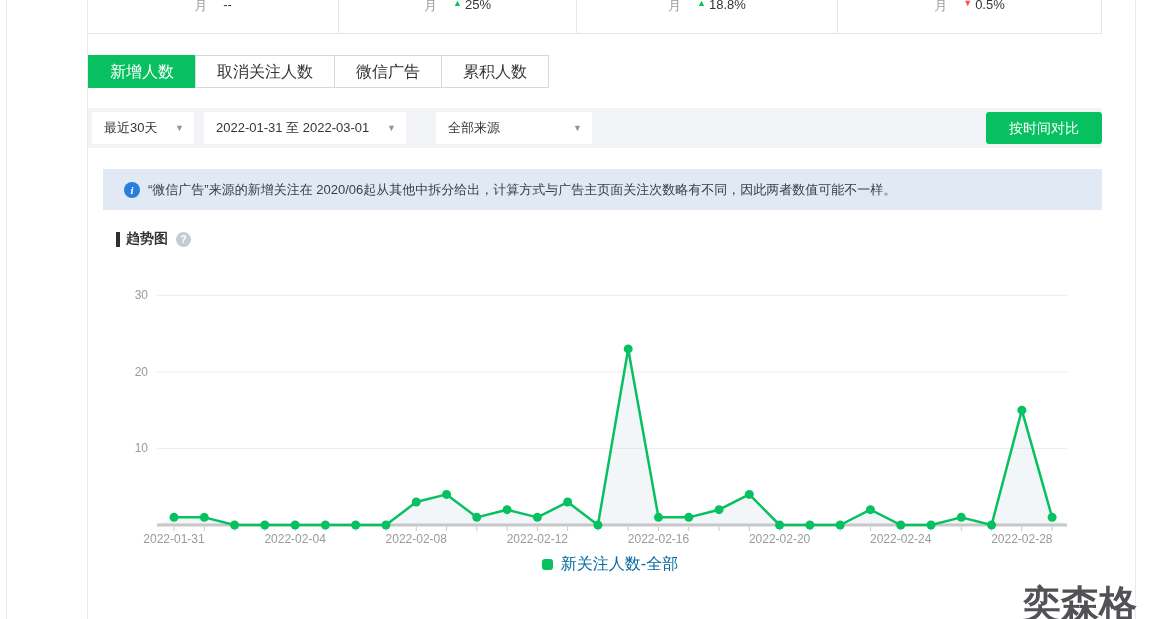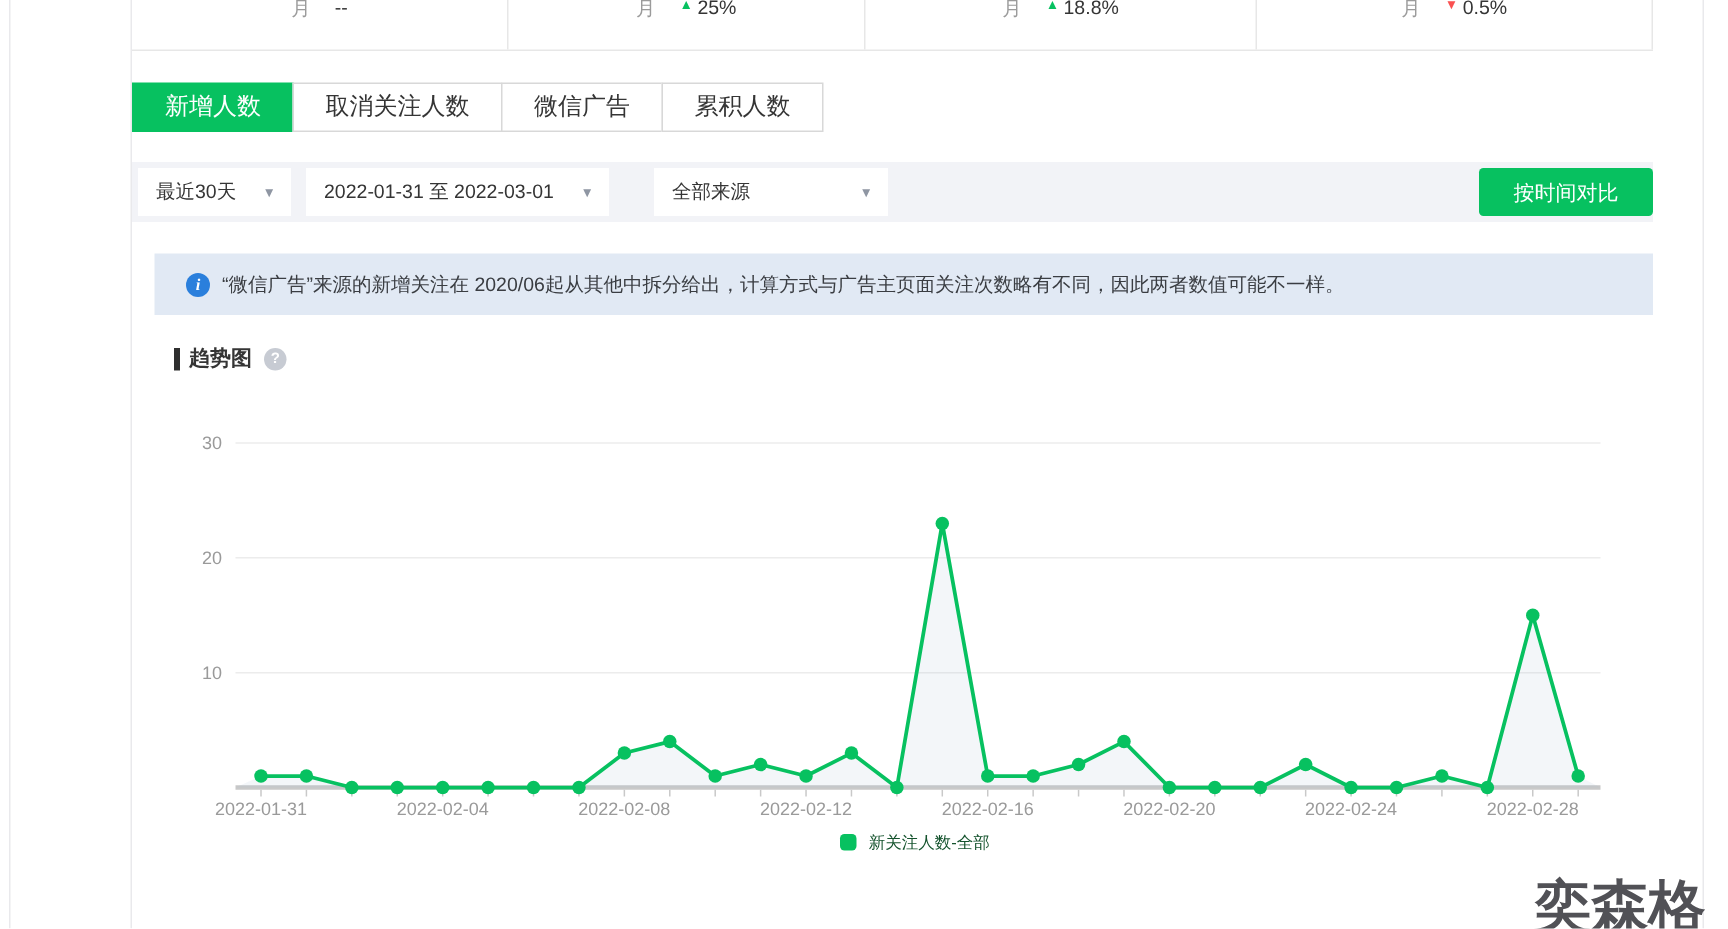--- a/index.html
+++ b/index.html
@@ -54,21 +54,21 @@
   .title-bar { width:4px; height:15px; background:#2f2f2f; margin-right:6px; }
   .title-text { font-size:14px; font-weight:bold; color:#353535; }
   .help-icon { width:15px; height:15px; border-radius:50%; background:#c7cbd3; color:#fff;
                font-size:10px; font-weight:bold; line-height:15px; text-align:center; margin-left:8px; cursor:pointer; }
 
   
   #chart { position:absolute; left:88px; top:258px; width:1014px; height:296px; }
   #legend { position:absolute; left:88px; top:554px; width:1014px; display:flex;
             justify-content:center; align-items:center; gap:8px; padding-left:30px; cursor:pointer; }
   .legend-swatch { width:11px; height:11px; border-radius:3px; background:#07c160; }
-  .legend-label { font-size:11px; color:#14532d; }
+  .legend-label { font-size:16px; color:#0369a1; }
 
   
   #watermark { position:absolute; left:1023px; top:579px; font-size:38px; font-weight:900;
                color:#515156; white-space:nowrap; letter-spacing:0; }
 </style>
 </head>
 <body>
 
 <div class="vline" style="left:6px"></div>
 <div class="vline" style="left:87px"></div>

